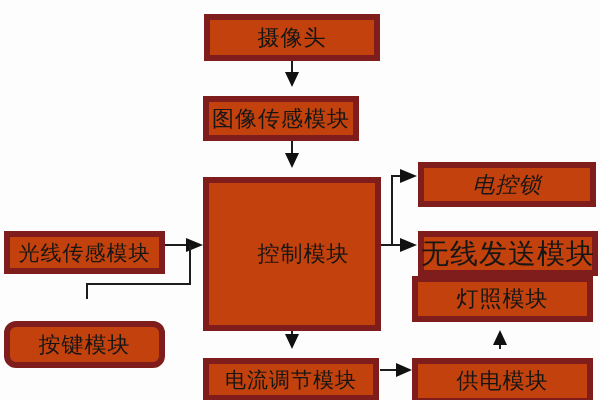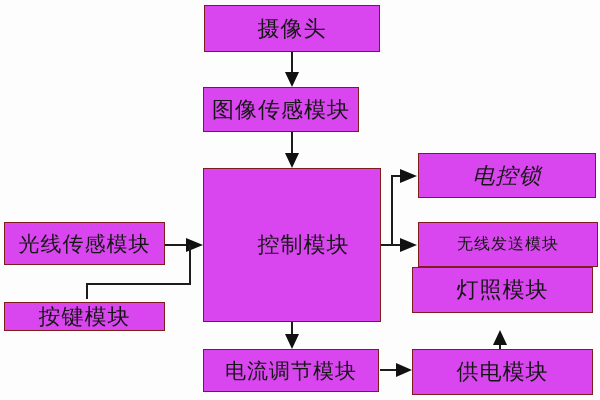--- a/index.html
+++ b/index.html
@@ -11,39 +11,40 @@
   #canvas {
     position: relative;
     width: 600px;
     height: 400px;
     background: #fdfdfd;
     overflow: hidden;
   }
   .node {
     position: absolute;
     box-sizing: border-box;
-    border: 1px solid #7f1d1d;
-    background: #d946ef;
+    border: 6px solid #7f1d1d;
+    background: #c2410c;
     display: flex;
     align-items: center;
     justify-content: center;
     font-size: 22px;
     color: #161616;
     letter-spacing: 1px;
     white-space: nowrap;
     z-index: 2;
+    margin-top: 9px;
   }
   
   #node-camera        { left: 204px; top: 5px;   width: 176px; height: 47px; }
   #node-image-sensor  { left: 203px; top: 87px;  width: 156px; height: 45px; }
   #node-control       { left: 203px; top: 168px; width: 178px; height: 154px; padding-left: 23px; }
   #node-light-sensor  { left: 4px;   top: 222px; width: 161px; height: 43px; font-size: 21px; }
-  #node-button        { left: 4px;   top: 302px; width: 161px; height: 29px; }
+  #node-button        { left: 4px;   top: 312px; width: 161px; height: 47px; border-radius: 12px; }
   #node-lock          { left: 418px; top: 153px; width: 178px; height: 45px; font-style: italic; }
-  #node-wireless      { left: 418px; top: 222px; width: 180px; height: 45px; font-size: 16px; }
+  #node-wireless      { left: 418px; top: 222px; width: 180px; height: 45px; font-size: 28px; }
   #node-lighting      { left: 412px; top: 267px; width: 181px; height: 46px; }
   #node-power         { left: 412px; top: 349px; width: 181px; height: 46px; }
   #node-current       { left: 203px; top: 349px; width: 176px; height: 43px; font-size: 21px; }
   #edges-svg {
     position: absolute;
     left: 0; top: 0;
     width: 600px;
     height: 400px;
     z-index: 1;
   }

